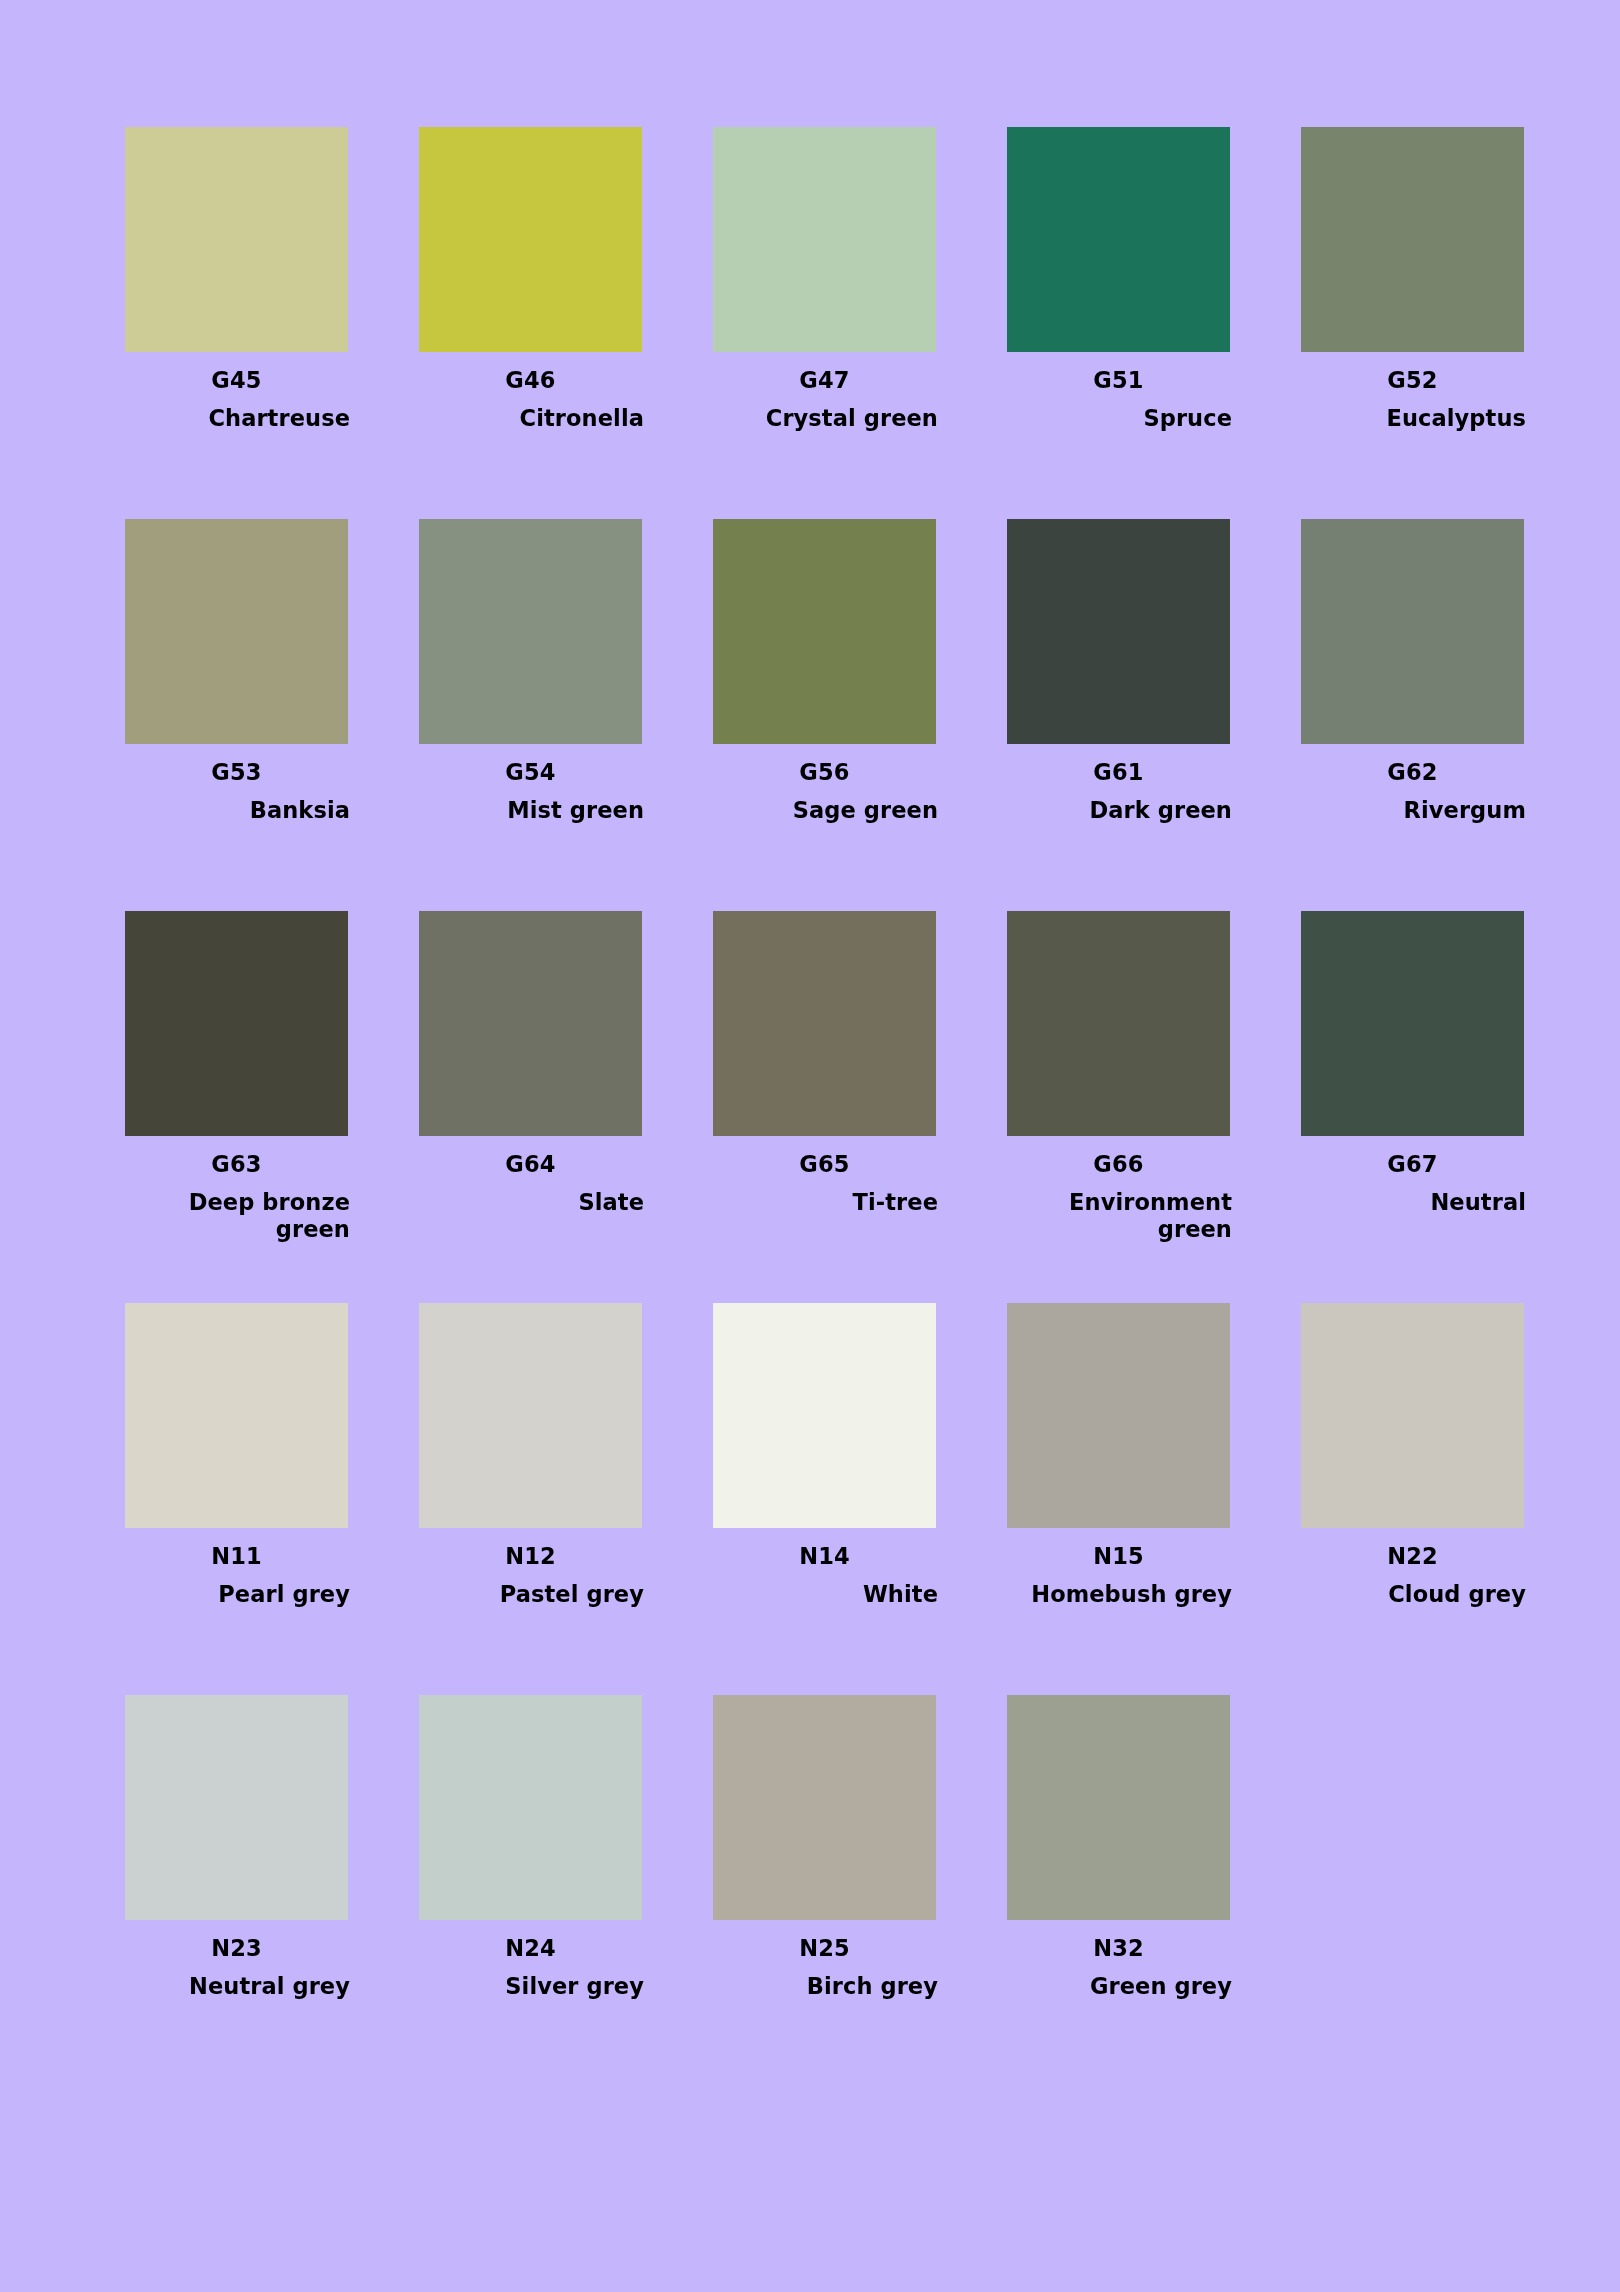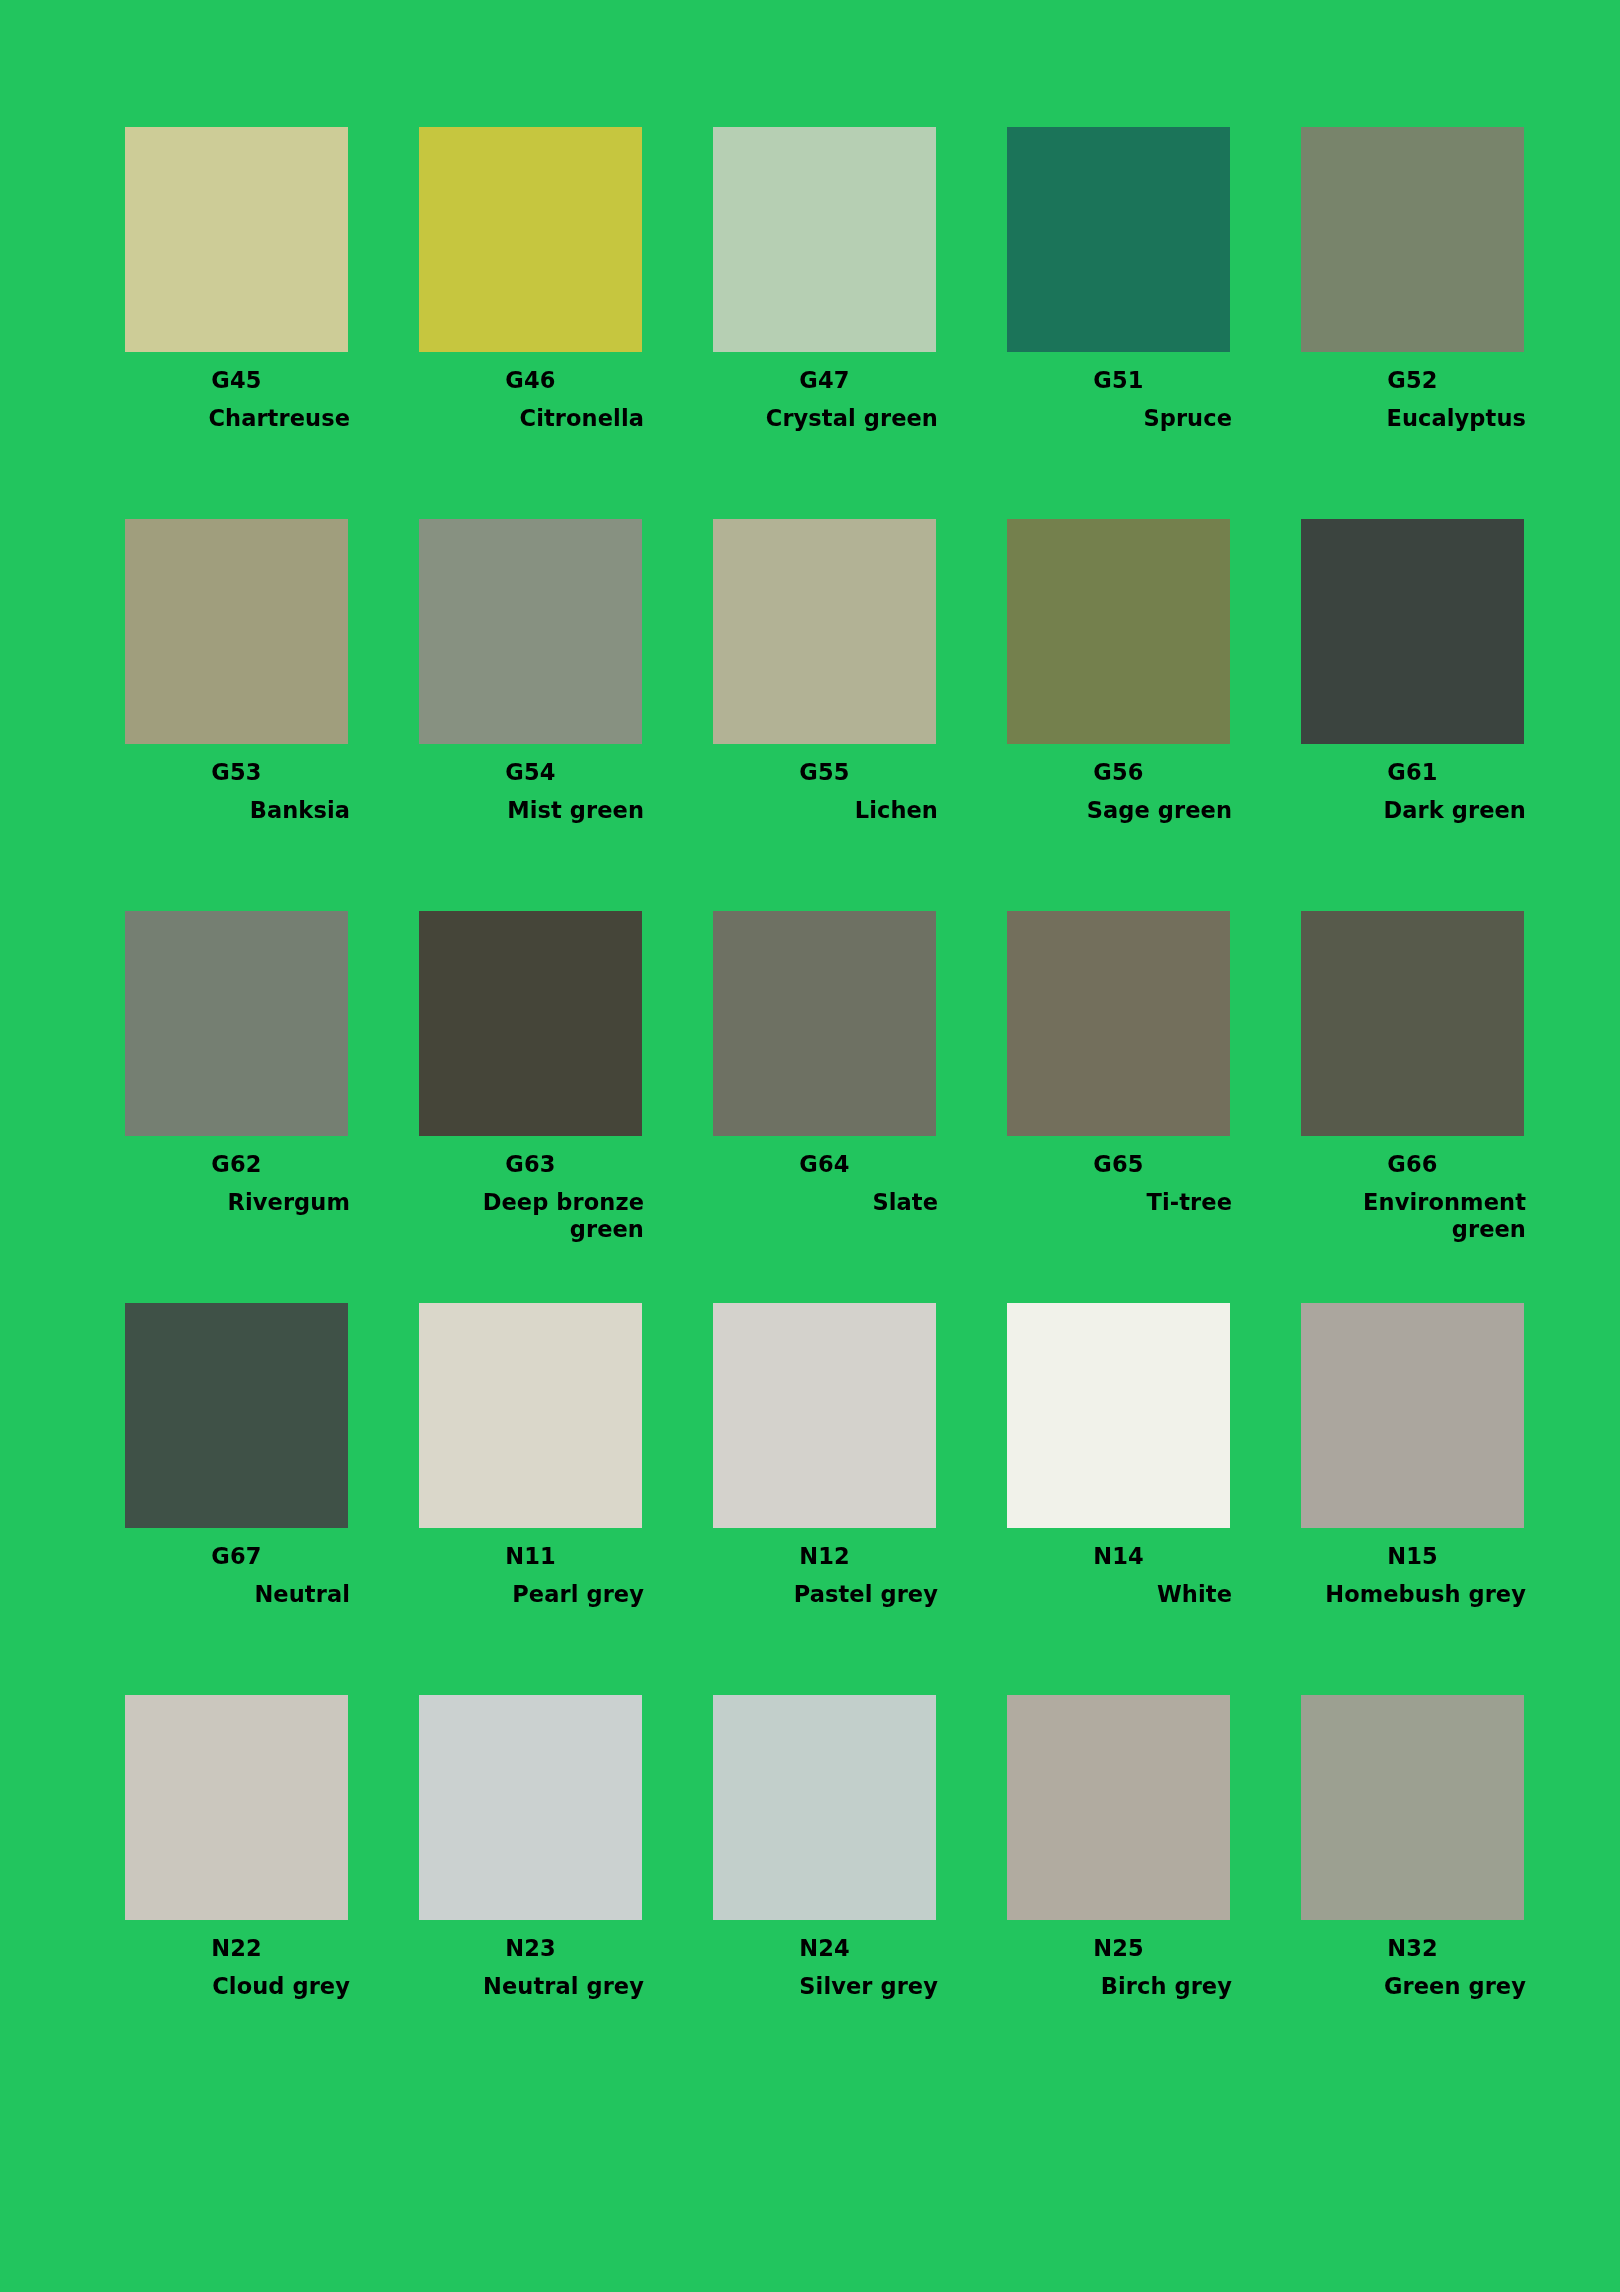--- a/index.html
+++ b/index.html
@@ -16,21 +16,21 @@
     overflow: hidden;
     position: relative;
   }
 
   #chart-page {
     position: absolute;
     left: 0;
     top: 0;
     width: 1620px;
     height: 2293px;
-    background: #22c55e;
+    background: #c4b5fd;
   }
 
   #swatch-grid {
     position: absolute;
     left: 125px;
     top: 127px;
     width: 1369px;
     display: grid;
     grid-template-columns: repeat(5, 223px);
     column-gap: 71px;
@@ -109,25 +109,20 @@
         <div class="swatch-chip" style="background-color: rgb(160, 158, 125);"></div>
         <div class="swatch-code">G53</div>
         <div class="swatch-name">Banksia</div>
       </div>
       <div class="swatch-cell">
         <div class="swatch-chip" style="background-color: rgb(135, 145, 129);"></div>
         <div class="swatch-code">G54</div>
         <div class="swatch-name">Mist green</div>
       </div>
       <div class="swatch-cell">
-        <div class="swatch-chip" style="background-color: rgb(178, 178, 149);"></div>
-        <div class="swatch-code">G55</div>
-        <div class="swatch-name">Lichen</div>
-      </div>
-      <div class="swatch-cell">
         <div class="swatch-chip" style="background-color: rgb(116, 128, 77);"></div>
         <div class="swatch-code">G56</div>
         <div class="swatch-name">Sage green</div>
       </div>
       <div class="swatch-cell">
         <div class="swatch-chip" style="background-color: rgb(59, 68, 63);"></div>
         <div class="swatch-code">G61</div>
         <div class="swatch-name">Dark green</div>
       </div>
       <div class="swatch-cell">

